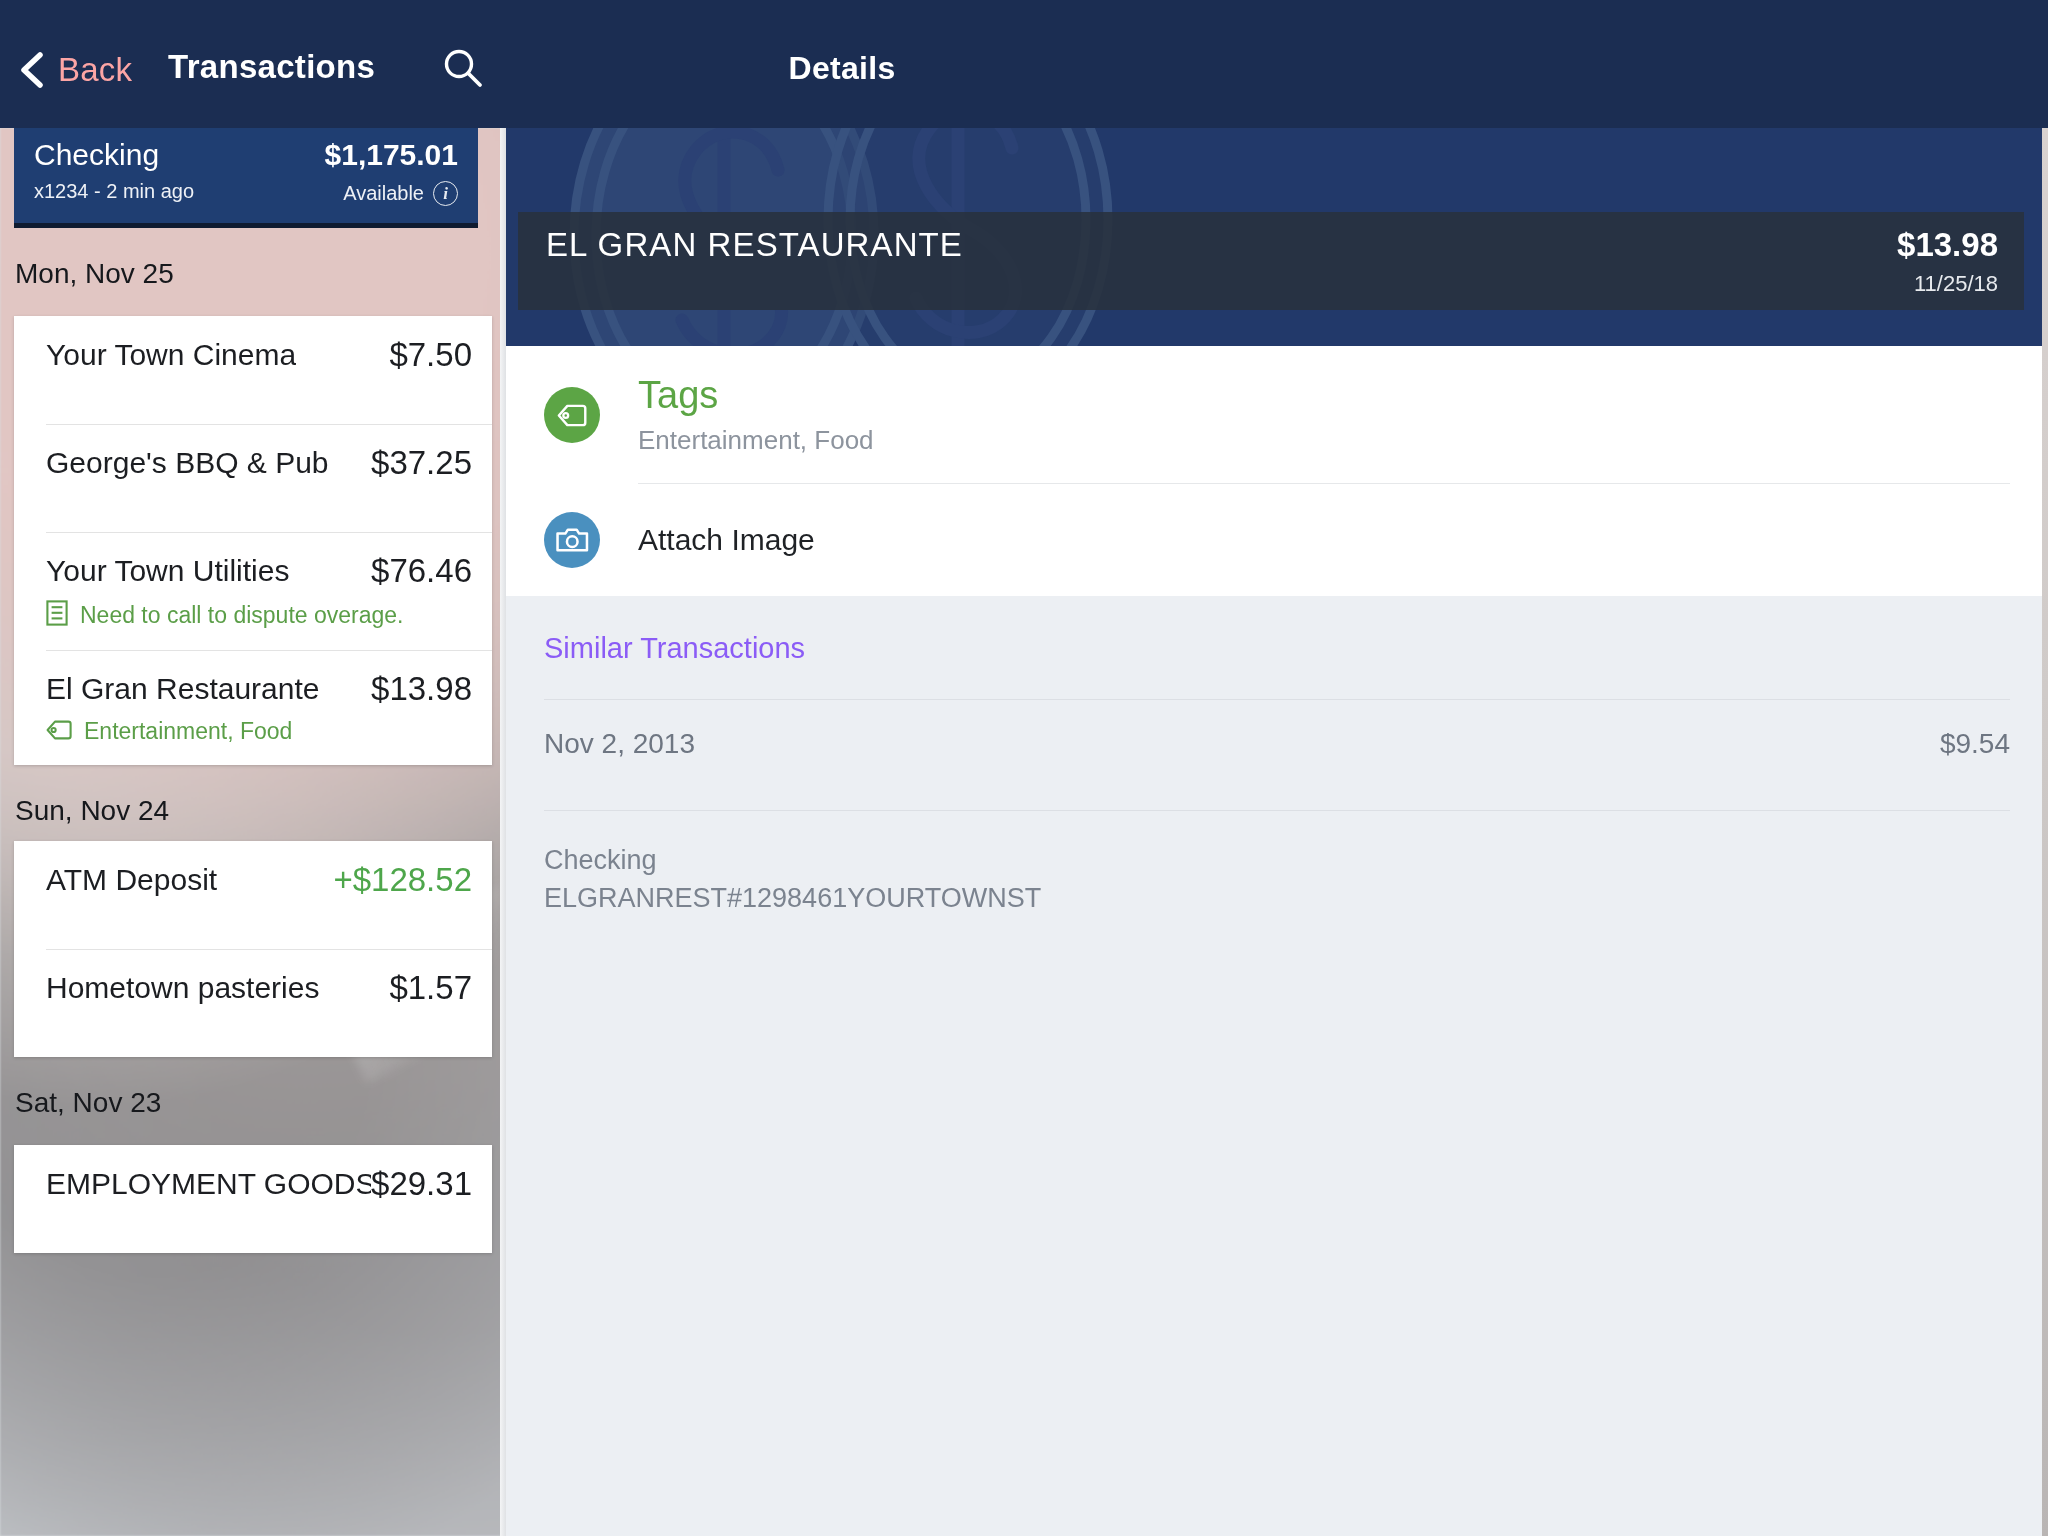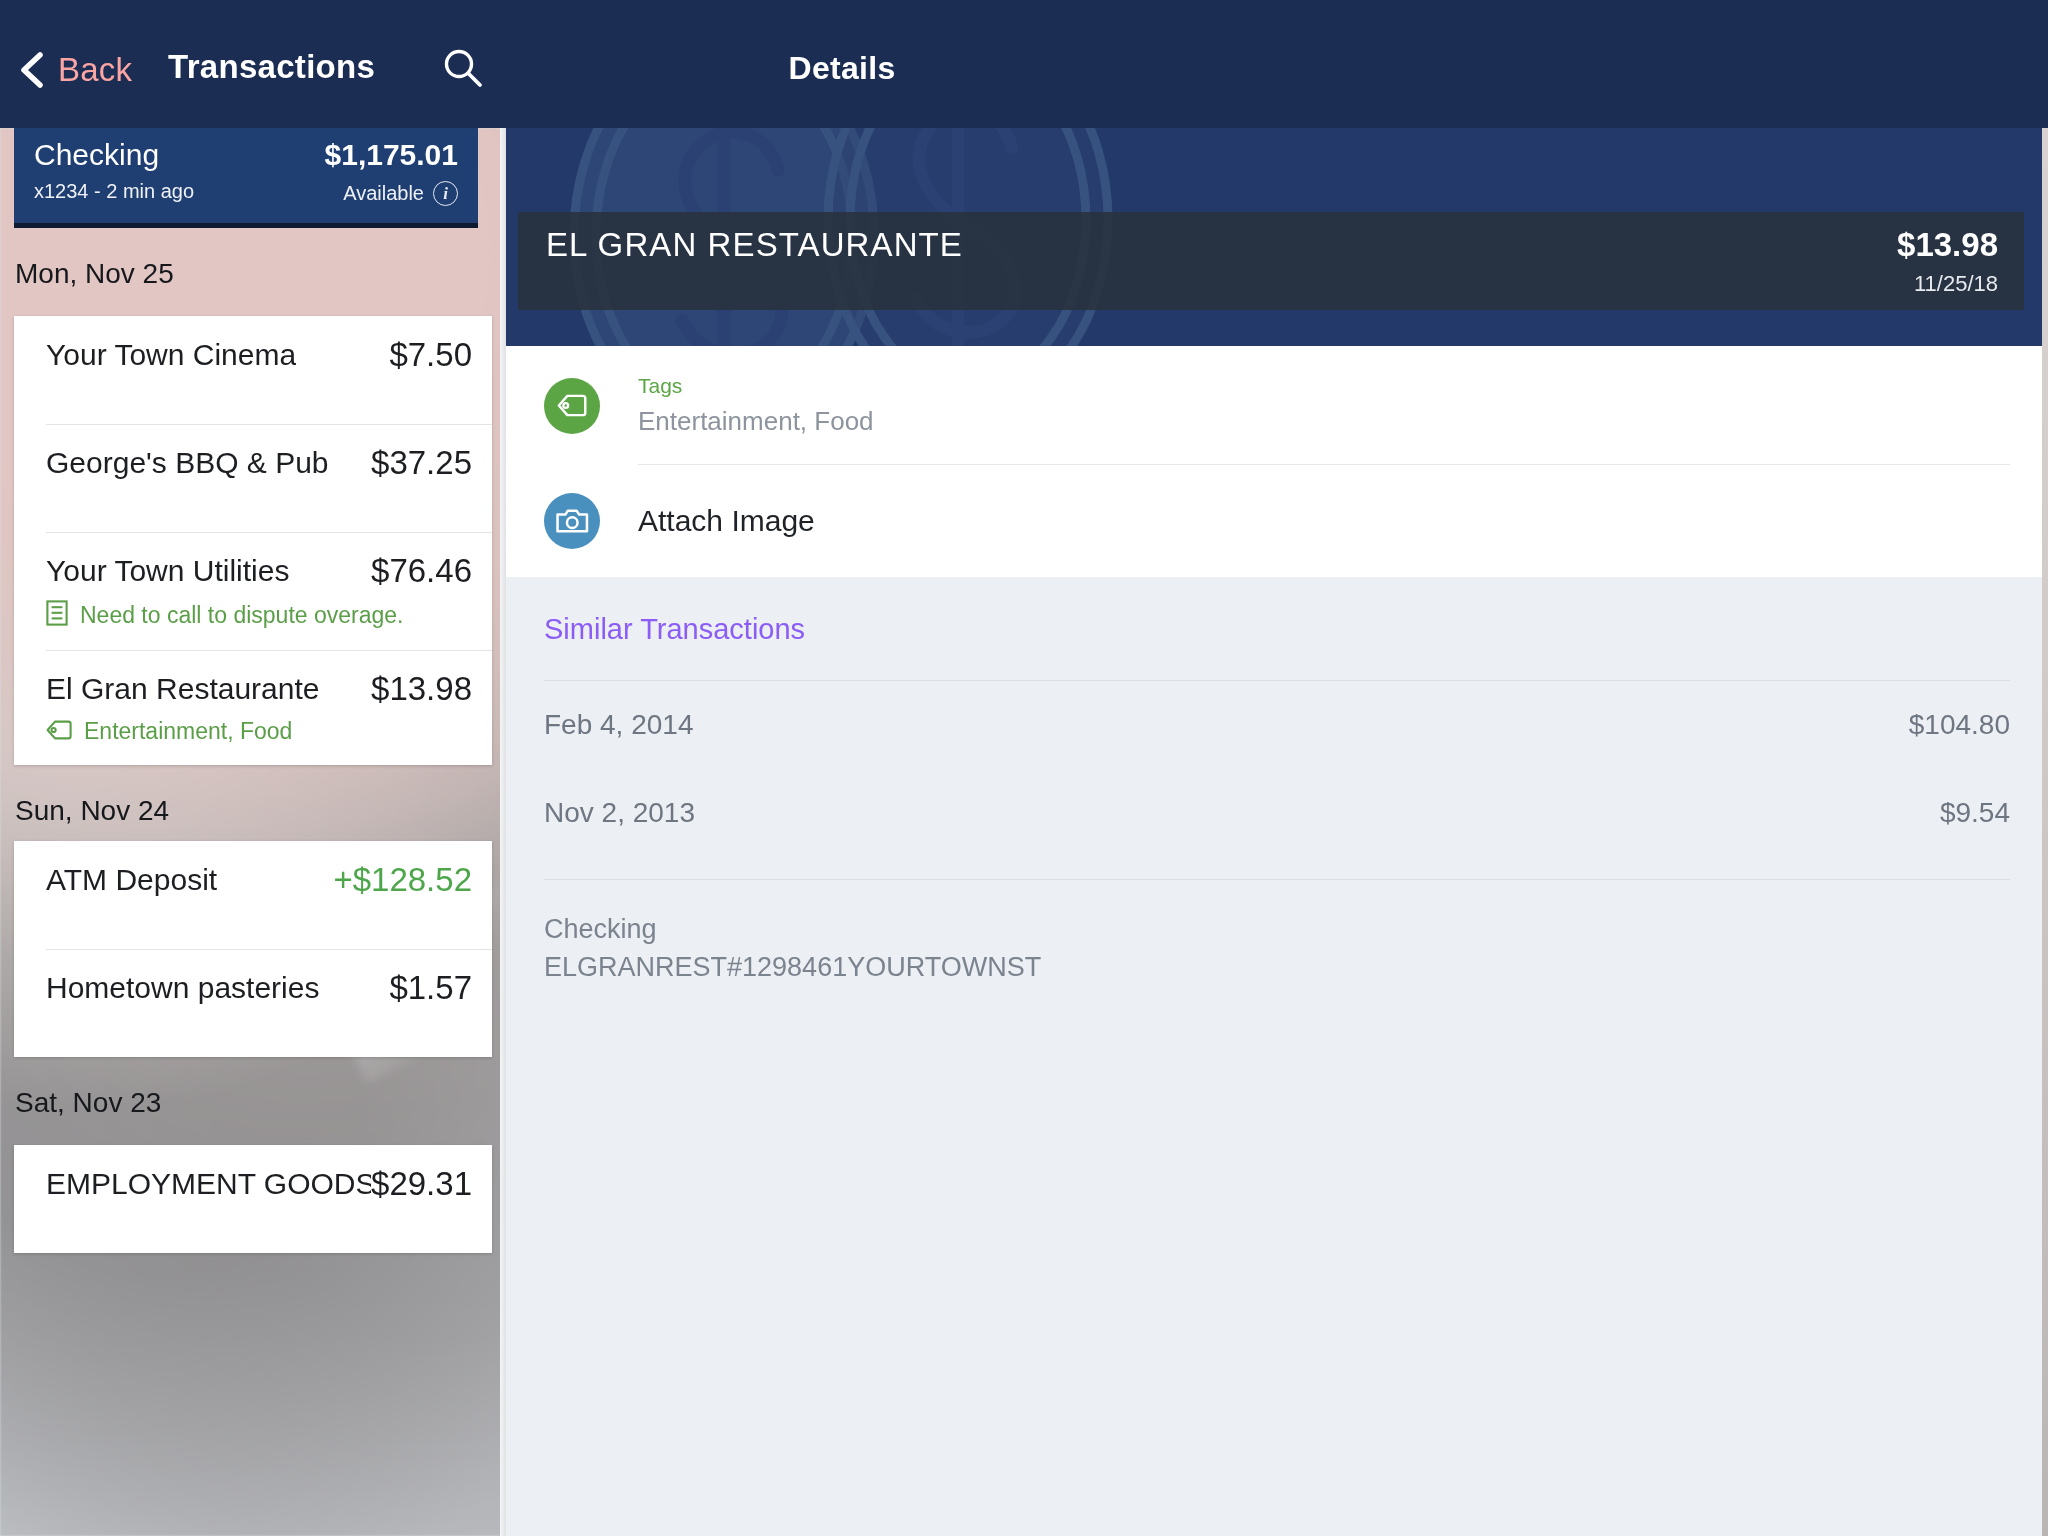--- a/index.html
+++ b/index.html
@@ -171,21 +171,21 @@
     padding: 28px 0 28px 0; min-height: 82px;
   }
   .act-icon {
     width: 56px; height: 56px; border-radius: 50%;
     display: flex; align-items: center; justify-content: center;
     flex: 0 0 56px; margin-right: 38px;
   }
   .act-icon.green { background: #5ca545; }
   .act-icon.blue  { background: #4a90bf; }
   .act-body { flex: 1 1 auto; }
-  .act-title-green { color: #5ca545; font-size: 21px; }
+  .act-title-green { color: #5ca545; font-size: 38px; }
   .act-title { color: #1f2226; font-size: 30px; }
   .act-sub { color: #8d949e; font-size: 26px; margin-top: 8px; }
   .act-divider {
     position: absolute; left: 94px; right: 0; bottom: 0; height: 1px; background: #e6e8ea;
   }
 
   .similar-sec { background: #eceff3; padding: 36px 38px 0 38px; }
   .similar-title { color: #8b5cf6; font-size: 29px; }
   .similar-rule { height: 1px; background: #dcdfe4; margin: 34px 0 0 0; }
   .sim-row {
@@ -386,24 +386,20 @@
             <span class="act-title" style="display:block">Attach Image</span>
           </span>
         </div>
       </div>
 
     <div class="similar-sec">
       <div class="similar-title">Similar Transactions</div>
       <div class="similar-rule"></div>
       <div id="similar-host">
           <div class="sim-row">
-            <span class="sim-date">Feb 4, 2014</span>
-            <span class="sim-amt">$104.80</span>
-          </div>
-          <div class="sim-row">
             <span class="sim-date">Nov 2, 2013</span>
             <span class="sim-amt">$9.54</span>
           </div>
         </div>
       <div class="sim-rule2"></div>
       <div class="memo">
         <div class="memo-line">Checking</div>
         <div class="memo-line">ELGRANREST#1298461YOURTOWNST</div>
       </div>
     </div>

